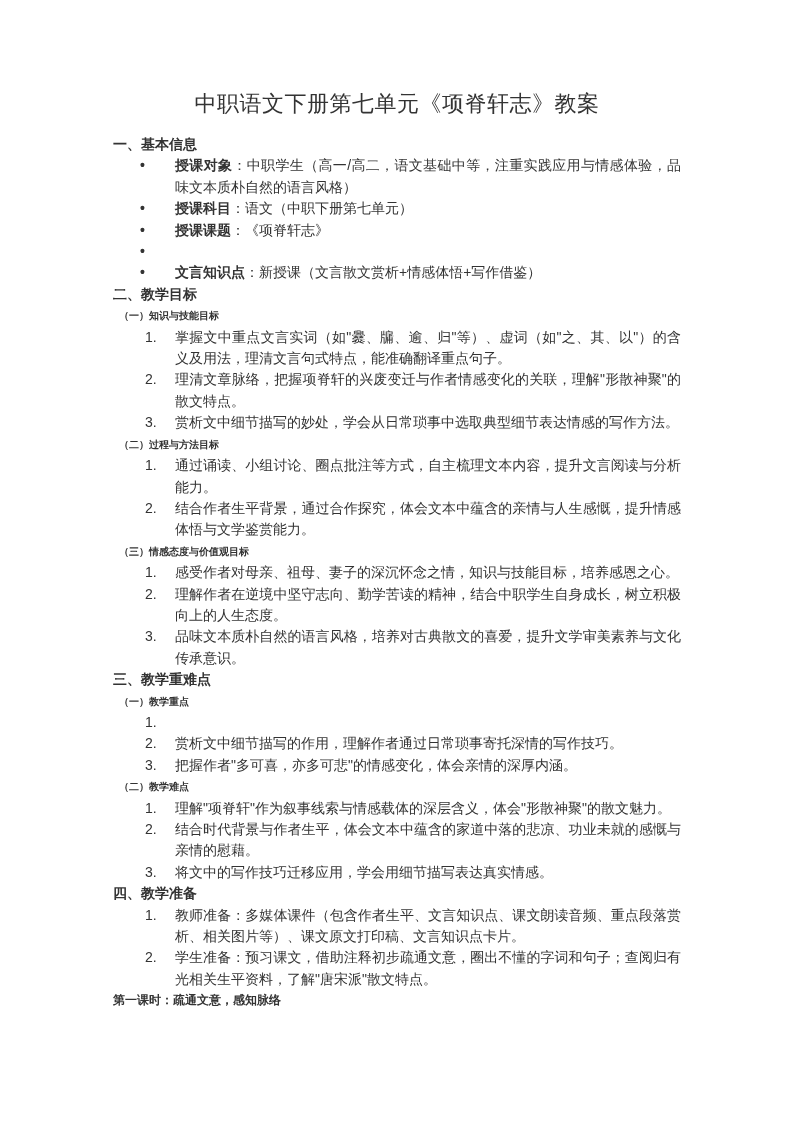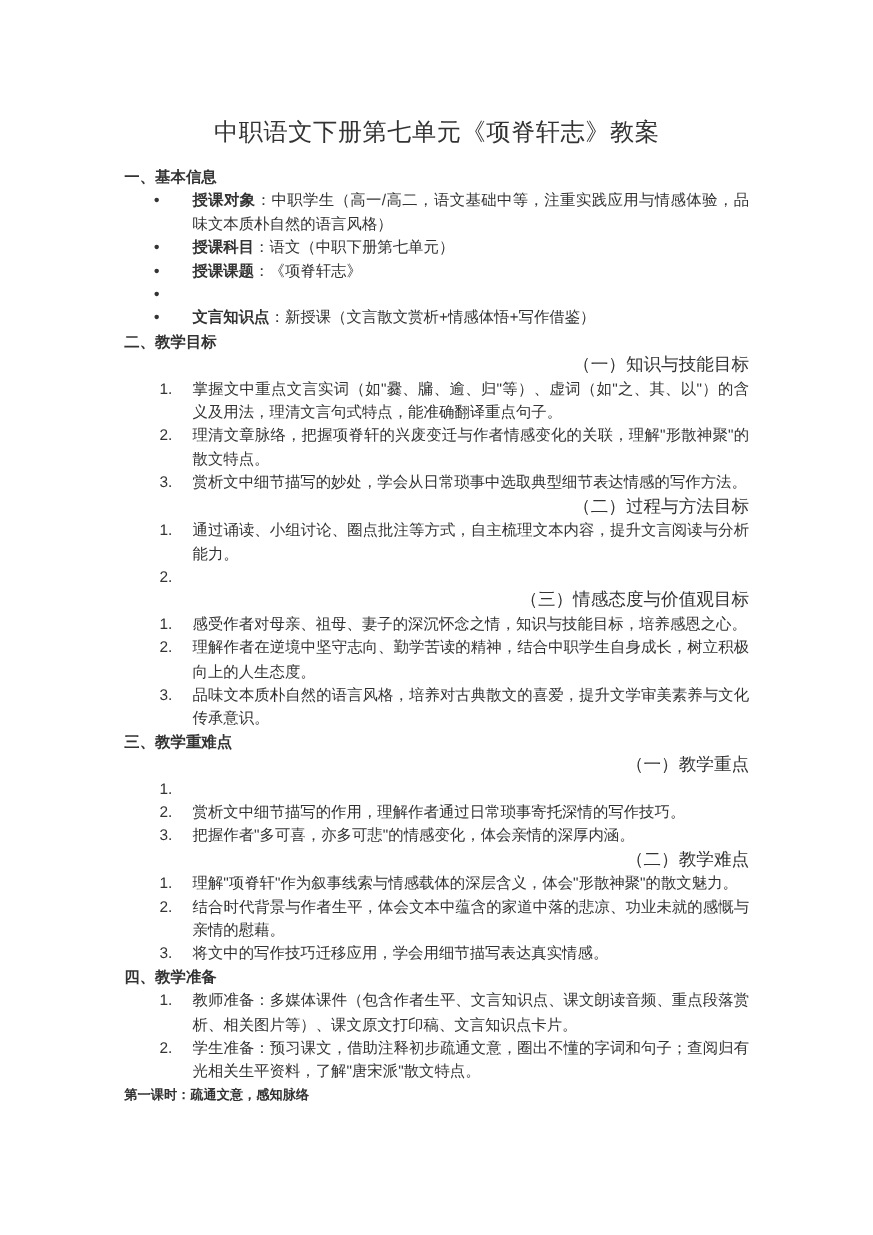--- a/index.html
+++ b/index.html
@@ -15,44 +15,42 @@
     background: #ffffff;
     overflow: hidden;
     font-family: "Liberation Sans", sans-serif;
     color: #333333;
   }
   .content {
     position: absolute;
     top: 88px;
     left: 113px;
     width: 568px;
-    margin-top: 16px;
   }
   .doc-title {
     margin: 0 0 14px 0;
     font-size: 22px;
     font-weight: normal;
     line-height: 32px;
     text-align: center;
     color: #333333;
     letter-spacing: 0.5px;
   }
   .h1 {
     font-size: 14px;
     font-weight: bold;
     line-height: 21.4px;
     margin: 0;
   }
   .h2 {
-    font-size: 16px;
-    font-weight: normal;
+    font-size: 10px;
+    font-weight: bold;
     line-height: 21.4px;
     margin: 0;
     padding-left: 6px;
-    text-align: right;
   }
   .lesson-h {
     font-size: 12px;
     font-weight: bold;
     line-height: 21.4px;
     margin: 0;
   }
   .li-row {
     display: flex;
     font-size: 14px;
@@ -127,20 +125,21 @@
       <span class="li-text">赏析文中细节描写的妙处，学会从日常琐事中选取典型细节表达情感的写作方法。</span>
     </div>
 
     <h3 class="h2">（二）过程与方法目标</h3>
     <div class="li-row">
       <span class="num-col">1.</span>
       <span class="li-text">通过诵读、小组讨论、圈点批注等方式，自主梳理文本内容，提升文言阅读与分析能力。</span>
     </div>
     <div class="li-row">
       <span class="num-col">2.</span>
+      <span class="li-text">结合作者生平背景，通过合作探究，体会文本中蕴含的亲情与人生感慨，提升情感体悟与文学鉴赏能力。</span>
     </div>
 
     <h3 class="h2">（三）情感态度与价值观目标</h3>
     <div class="li-row">
       <span class="num-col">1.</span>
       <span class="li-text">感受作者对母亲、祖母、妻子的深沉怀念之情，知识与技能目标，培养感恩之心。</span>
     </div>
     <div class="li-row">
       <span class="num-col">2.</span>
       <span class="li-text">理解作者在逆境中坚守志向、勤学苦读的精神，结合中职学生自身成长，树立积极向上的人生态度。</span>

